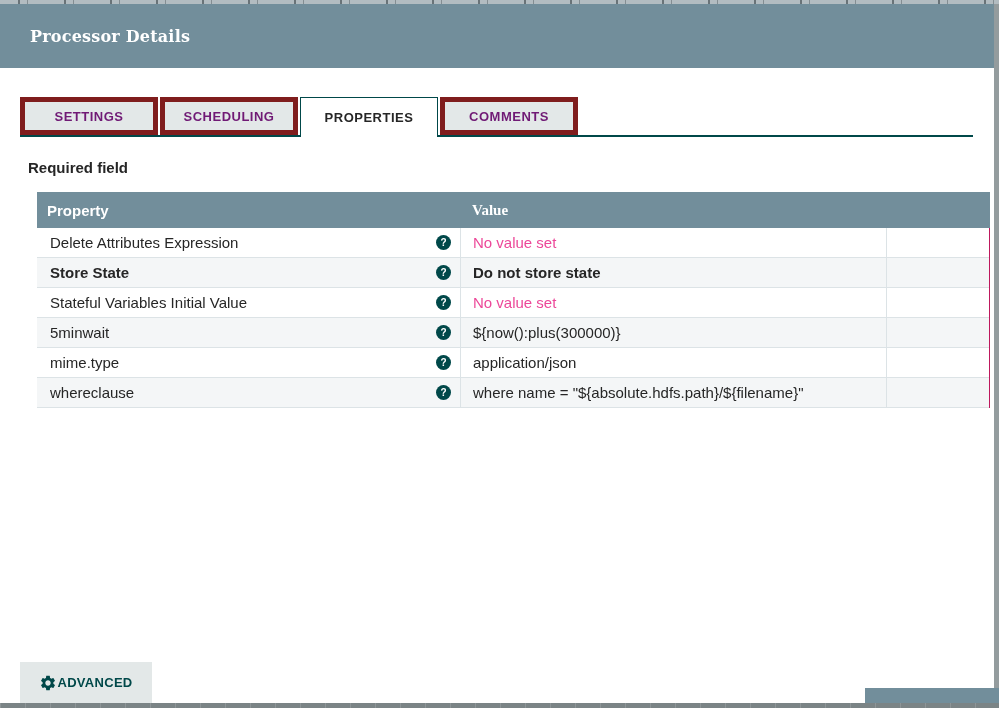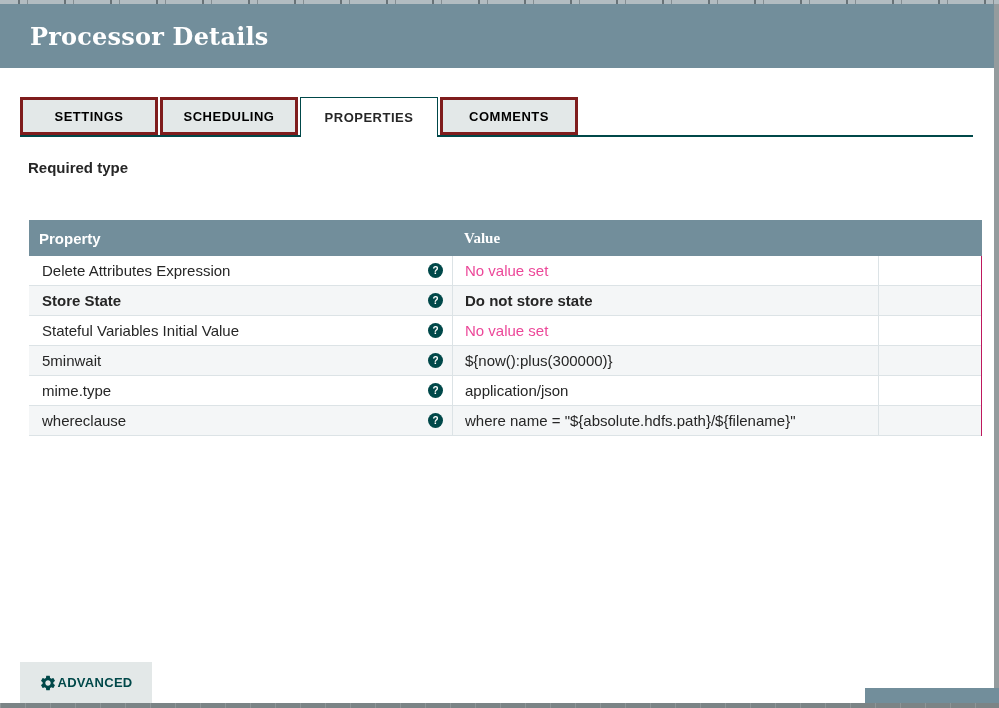--- a/index.html
+++ b/index.html
@@ -14,42 +14,42 @@
     background-image:repeating-linear-gradient(90deg, transparent 0 18px, rgba(45,55,60,.55) 18px 20px, transparent 20px 27px, rgba(45,55,60,.35) 27px 28px, transparent 28px 46px);
     z-index:6;
   }
 
   
   .dialog-header {
     position:absolute; left:0; top:4px; width:999px; height:64px; background:#728e9b;
   }
   .dialog-title {
     position:absolute; left:30px; top:50%; transform:translateY(-50%);
-    font-family:"DejaVu Serif", serif; font-weight:bold; font-size:24px; color:#ffffff; letter-spacing:.2px;
+    font-family:"DejaVu Serif", serif; font-weight:bold; font-size:16px; color:#ffffff; letter-spacing:.2px;
   }
 
   
   .tabs { position:absolute; left:20px; top:97px; height:40px; display:flex; gap:2px; z-index:2; }
   .tab {
     width:138px; height:38px; display:flex; align-items:center; justify-content:center;
-    background:#e3e8e8; border:3px solid #7f1d1d;
-    font-size:13px; font-weight:bold; letter-spacing:.5px; color:#000000; cursor:default;
+    background:#e3e8e8; border:5px solid #7f1d1d;
+    font-size:13px; font-weight:bold; letter-spacing:.5px; color:#701a75; cursor:default;
   }
   .tab.active {
     height:40px; background:#ffffff; border:1px solid #004849; border-bottom:none;
     color:#262626; position:relative; z-index:3;
   }
   .tab-underline {
     position:absolute; left:20px; top:135px; width:953px; height:2px; background:#004849; z-index:1;
   }
 
   .required-note { position:absolute; left:28px; top:159px; font-size:15px; font-weight:bold; color:#262626; }
 
   
-  .prop-table { position:absolute; left:29px; top:192px; width:953px;margin-top:28px; }
+  .prop-table { position:absolute; left:37px; top:192px; width:953px; }
   .prop-table-header {
     height:36px; background:#728e9b; color:#ffffff; font-weight:bold; font-size:15px;
     display:flex; align-items:center;
   }
   .th-property { width:423px; padding-left:10px; }
   .th-value { width:426px; padding-left:12px;font-family:Liberation Serif, serif; }
   .rows { border-right:1px solid #be185d; }
   .row { display:flex; height:30px; align-items:stretch; border-bottom:1px solid #dce3e6; background:#ffffff; font-size:15px; color:#262626; }
   .row.alt { background:#f4f6f7; }
   .cell-prop { width:423px; display:flex; align-items:center; justify-content:space-between; padding:0 9px 0 13px; }
@@ -97,21 +97,21 @@
   </div>
 
   <div class="tabs" id="tabs">
       <div class="tab">SETTINGS</div>
       <div class="tab">SCHEDULING</div>
       <div class="tab active">PROPERTIES</div>
       <div class="tab">COMMENTS</div>
     </div>
   <div class="tab-underline"></div>
 
-  <div class="required-note">Required type</div>
+  <div class="required-note">Required field</div>
 
   <div class="prop-table">
     <div class="prop-table-header">
       <div class="th-property">Property</div>
       <div class="th-value">Value</div>
     </div>
     <div class="rows" id="rows">
         <div class="row">
           <div class="cell-prop">
             <span class="prop-label">Delete Attributes Expression</span>

